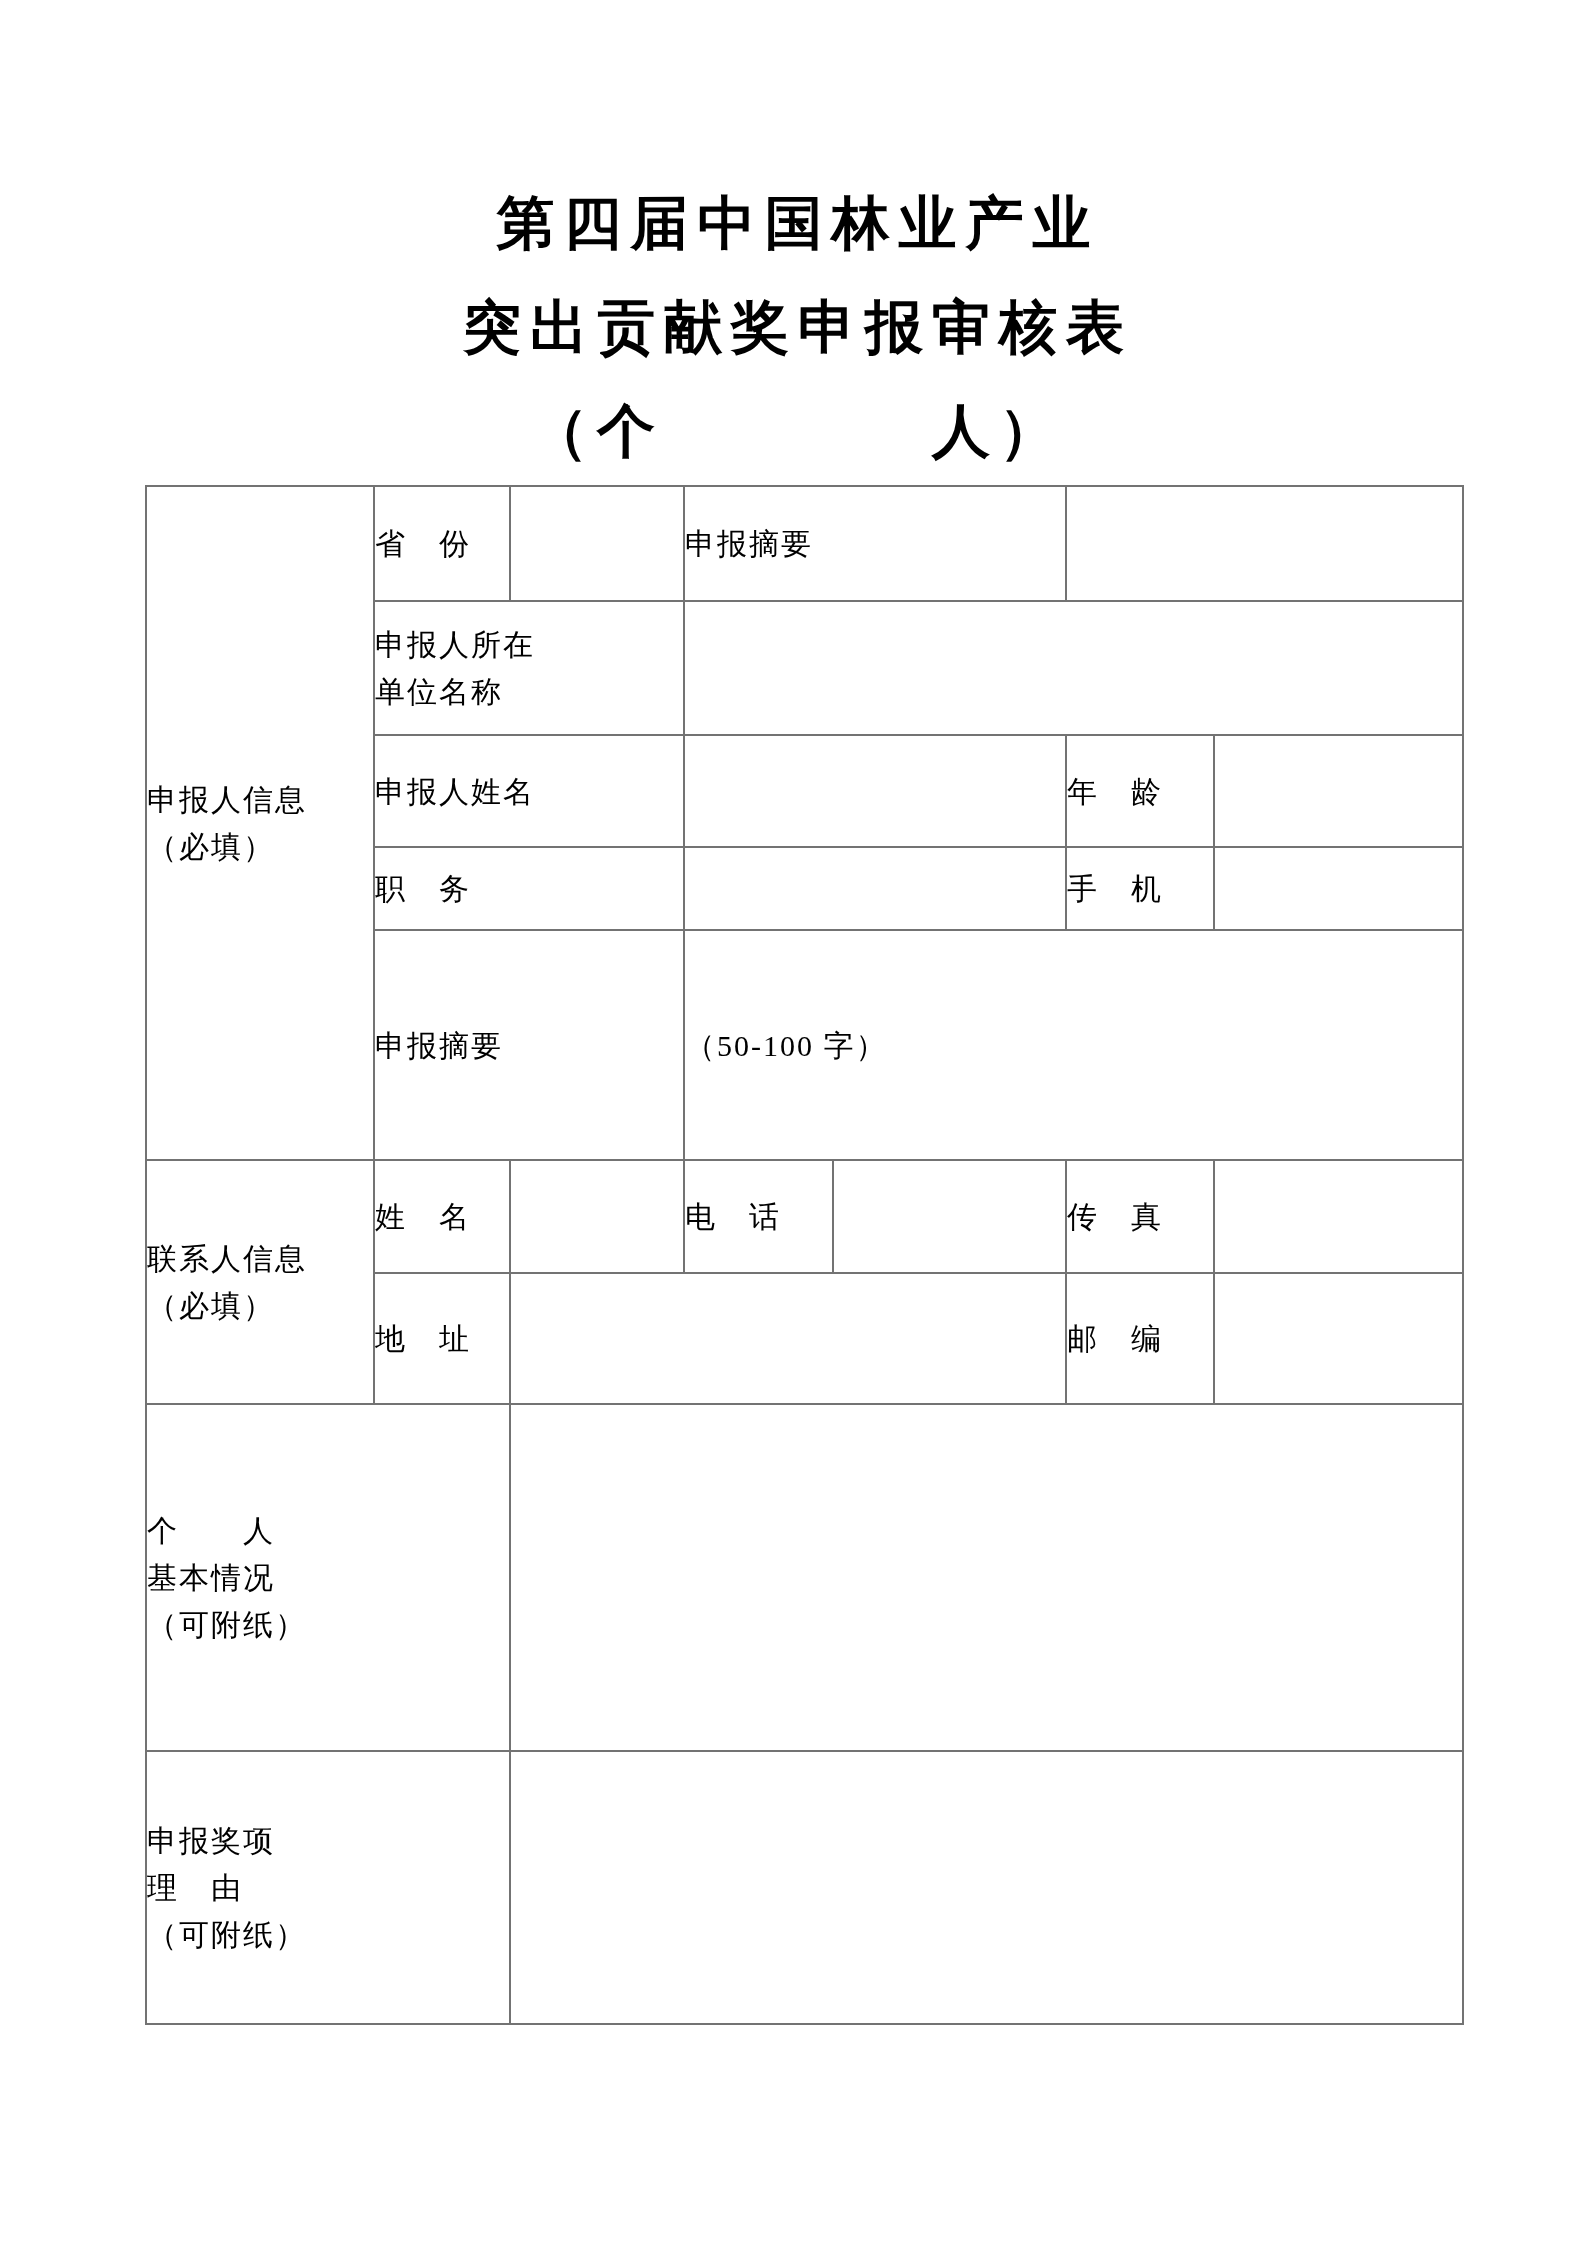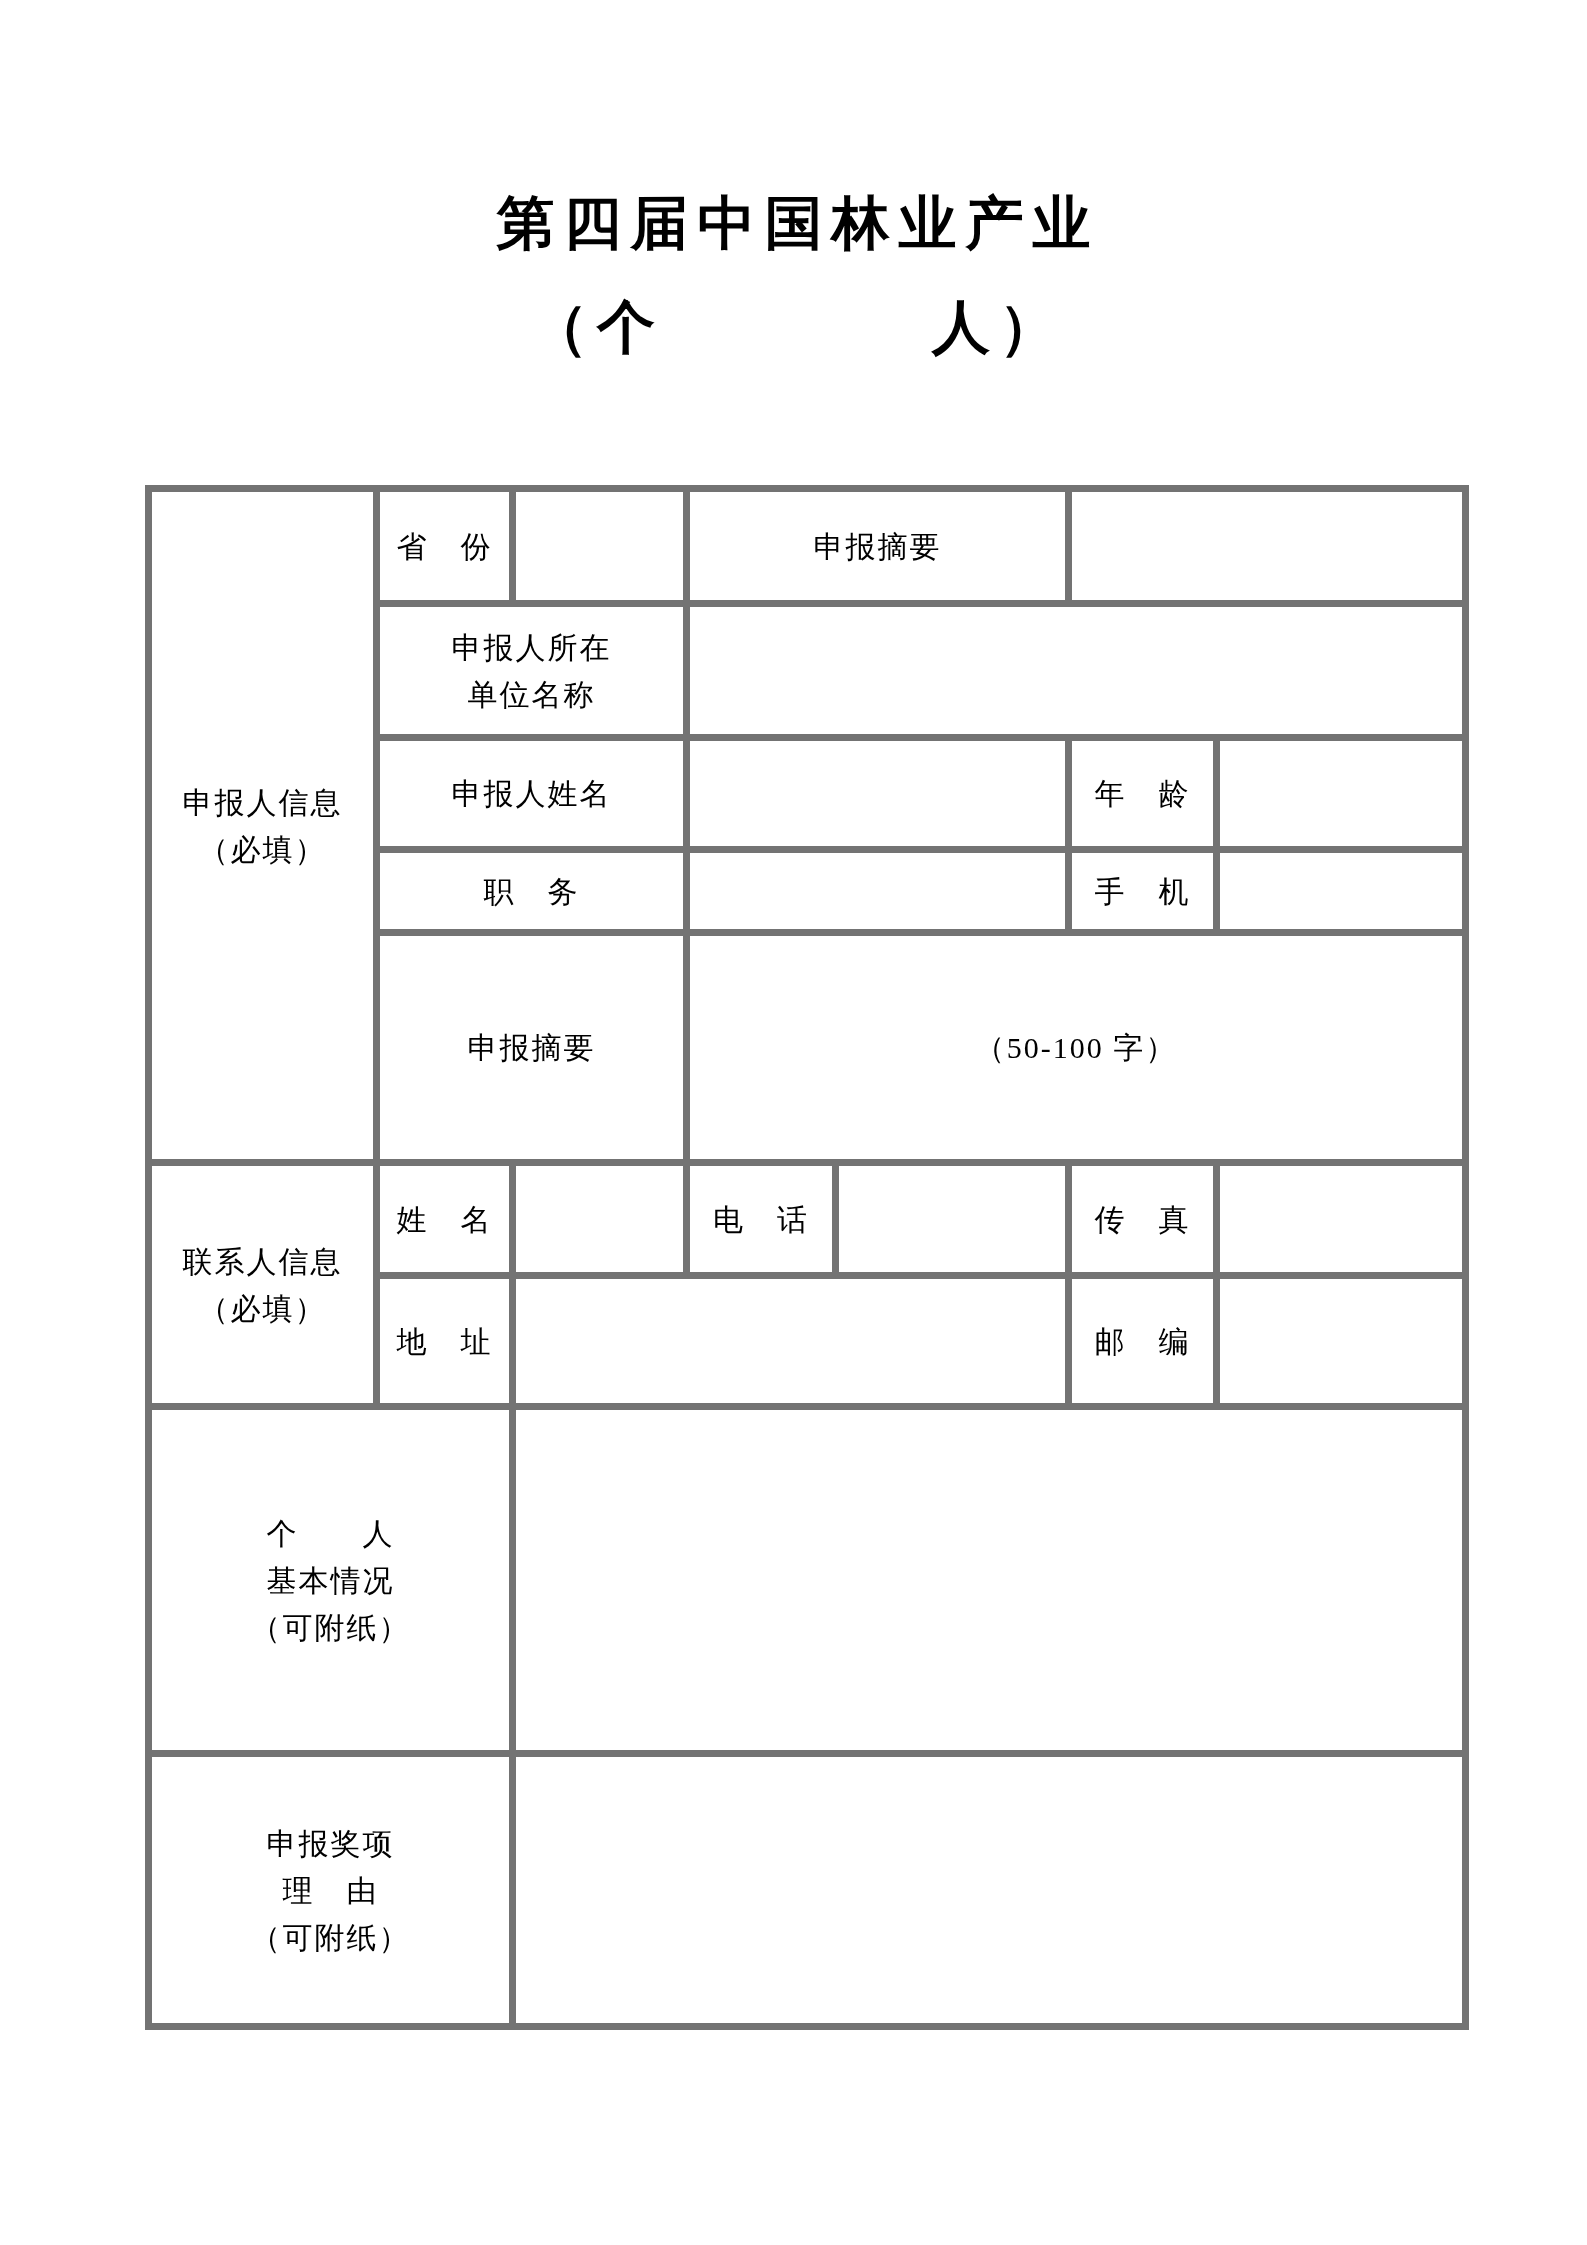--- a/index.html
+++ b/index.html
@@ -32,36 +32,37 @@
   }
   table.form-table {
     position: absolute;
     left: 145px;
     top: 485px;
     width: 1317px;
     border-collapse: collapse;
     table-layout: fixed;
   }
   table.form-table td {
-    border: 7px solid #737373;
-    text-align: center;
+    border: 2px solid #737373;
+    text-align: left;
     vertical-align: middle;
     font-size: 30px;
     letter-spacing: 2px;
     line-height: 47px;
     white-space: pre-line;
     padding: 0;
     overflow: hidden;
   }
 </style>
 </head>
 <body>
 
 <div class="title-block">
   <div class="title-line">第四届中国林业产业</div>
+  <div class="title-line">突出贡献奖申报审核表</div>
   <div class="title-line">（个　　　　人）</div>
 </div>
 
 <table class="form-table">
   <colgroup>
     <col style="width:228px">
     <col style="width:136px">
     <col style="width:174px">
     <col style="width:149px">
     <col style="width:233px">

